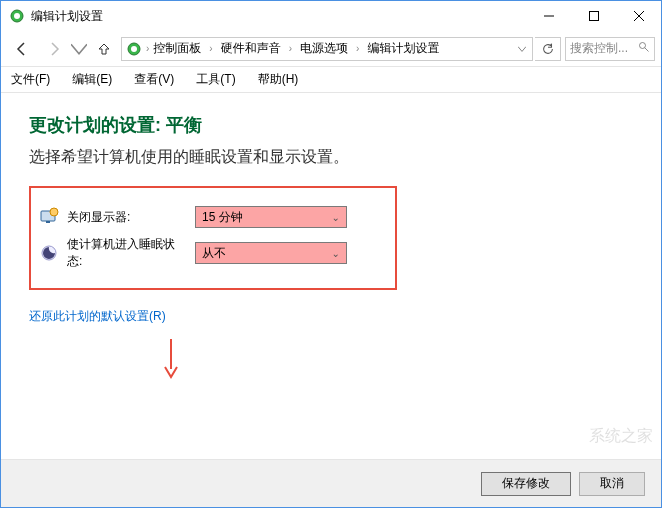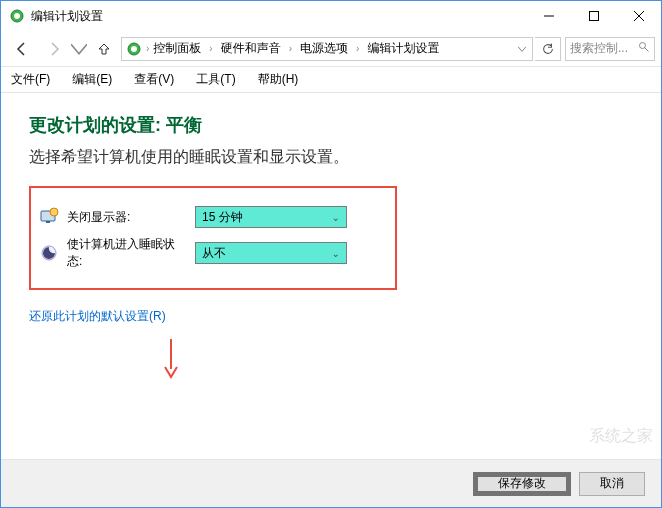--- a/index.html
+++ b/index.html
@@ -26,29 +26,29 @@
     .search-icon { color: #666; margin-left: 2px; }
     .menubar { height: 26px; display: flex; align-items: center; padding: 0 6px; border-bottom: 1px solid #e5e5e5; gap: 14px; font-size: 12px; }
     .menu-item { padding: 2px 4px; }
     .content { padding: 20px 28px; position: relative; }
     .page-title { color: #006633; font-size: 18px; margin-bottom: 10px; }
     .page-desc { font-size: 16px; margin-bottom: 18px; color: #333; }
     .highlight-box { border: 2px solid #e74c3c; padding: 10px 8px; width: 368px; margin-bottom: 12px; }
     .setting-row { display: flex; align-items: center; gap: 8px; margin: 8px 0; }
     .setting-icon { width: 20px; height: 20px; }
     .setting-label { width: 120px; font-size: 12px; }
-    .dropdown { width: 152px; height: 22px; border: 1px solid #7a7a7a; background: #5eead4; display: flex; align-items: center; padding: 0 6px; position: relative; font-size: 12px; }
+    .dropdown { width: 152px; height: 22px; border: 1px solid #7a7a7a; background: #fca5a5; display: flex; align-items: center; padding: 0 6px; position: relative; font-size: 12px; }
     .dropdown-val { flex: 1; }
     .dropdown-chevron { font-size: 10px; color: #555; }
     .red-arrow { position: absolute; left: 162px; top: 246px; }
     .link { color: #0066cc; font-size: 12px; margin-top: 18px; display: block; cursor: pointer; }
     .link + .link { margin-top: 14px; }
     .footer { position: absolute; bottom: 0; left: 0; right: 0; height: 48px; border-top: 1px solid #e5e5e5; background: #f0f0f0; display: flex; align-items: center; justify-content: flex-end; padding: 0 16px; gap: 8px; }
     .btn { height: 24px; padding: 0 20px; border: 1px solid #adadad; background: #e1e1e1; font-size: 12px; display: flex; align-items: center; justify-content: center; }
-    .btn.primary { border: 5px solid #737373; }
+    .btn.primary { border: 1px solid #737373; }
     .watermark { position: absolute; right: 8px; bottom: 60px; opacity: 0.15; font-size: 16px; color: #333; font-family: Liberation Serif, serif; }
   </style>
 </head>
 <body>
 
 <div class="window">
 
   <div class="titlebar">
     <span class="titlebar-icon">
       <svg viewBox="0 0 16 16">

